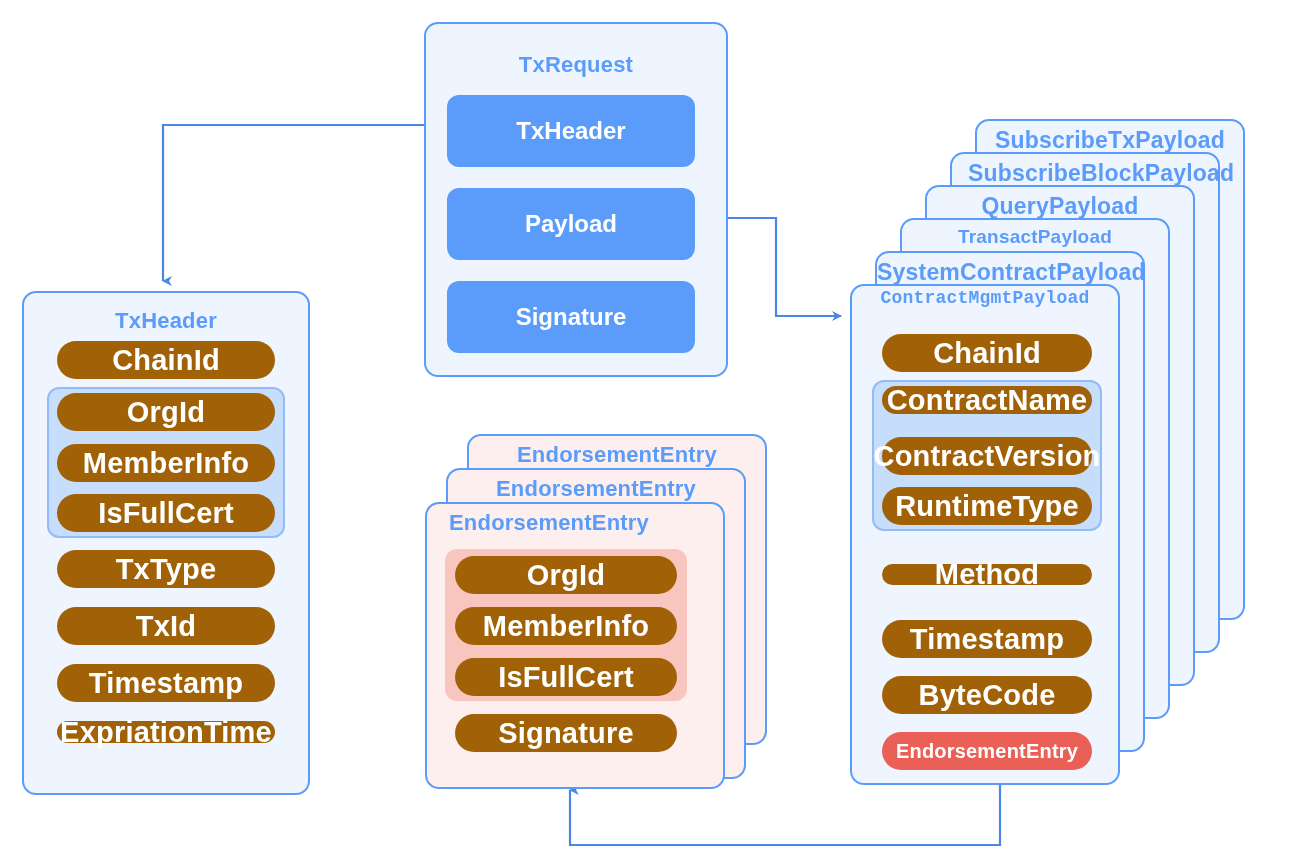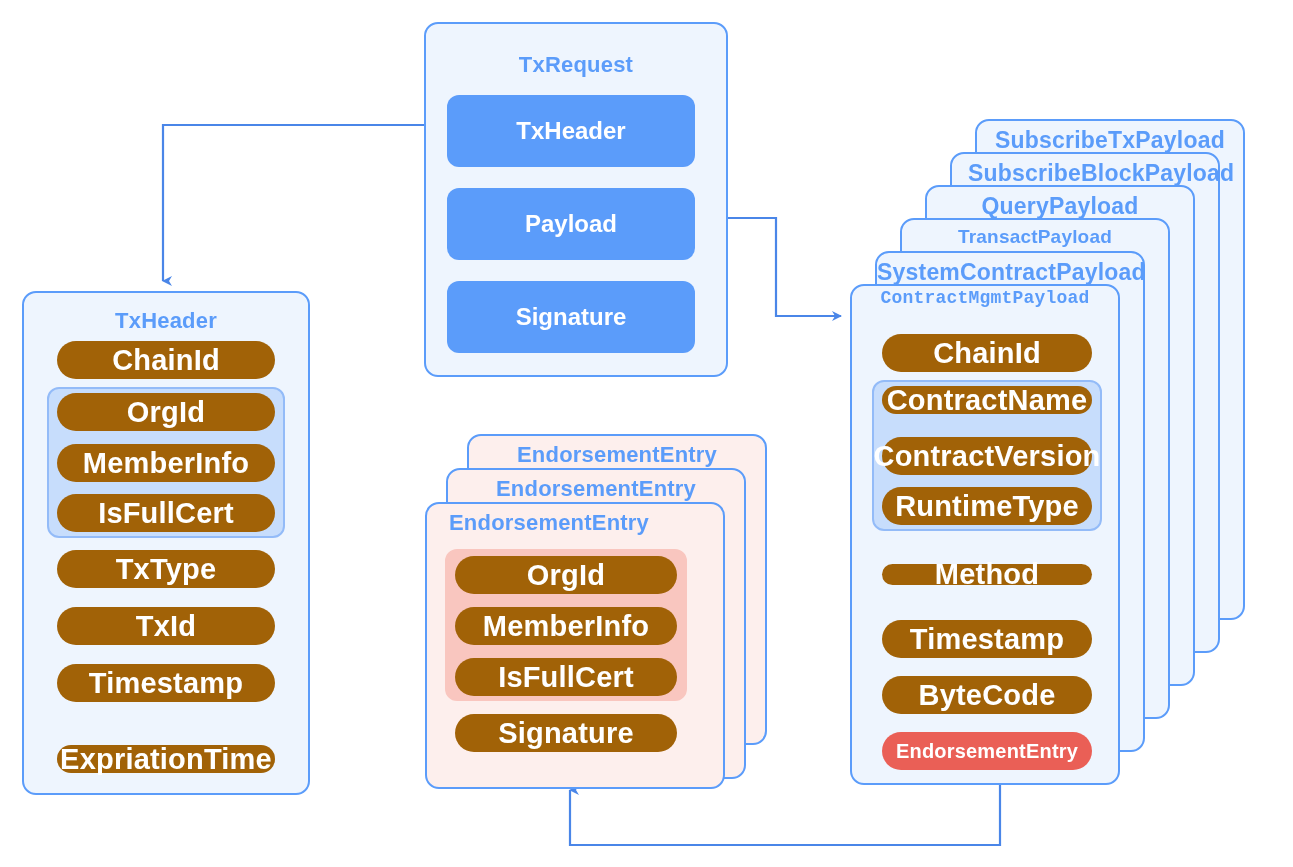--- a/index.html
+++ b/index.html
@@ -149,21 +149,21 @@
 
     <div class="group blue" style="left:23px; top:94px; width:238px; height:151px;"></div>
 
     <div class="pill" style="left:33px; top:100px; width:218px; height:38px;">OrgId</div>
     <div class="pill" style="left:33px; top:151px; width:218px; height:38px;">MemberInfo</div>
     <div class="pill" style="left:33px; top:201px; width:218px; height:38px;">IsFullCert</div>
 
     <div class="pill" style="left:33px; top:257px; width:218px; height:38px;">TxType</div>
     <div class="pill" style="left:33px; top:314px; width:218px; height:38px;">TxId</div>
     <div class="pill" style="left:33px; top:371px; width:218px; height:38px;">Timestamp</div>
-    <div class="pill" style="left:33px; top:452px; width:218px; height:28px;">ExpriationTime</div>
+    <div class="pill" style="left:33px; top:428px; width:218px; height:22px;">ExpriationTime</div>
   </div>
 
   <div class="card" style="left:975px; top:119px; width:270px; height:501px;">
     <div class="card-title" style="top:6px; font-size:23px;">SubscribeTxPayload</div>
   </div>
 
   <div class="card" style="left:950px; top:152px; width:270px; height:501px;">
     <div class="card-title" style="top:6px; font-size:23px;margin-left:16px;">SubscribeBlockPayload</div>
   </div>
 

